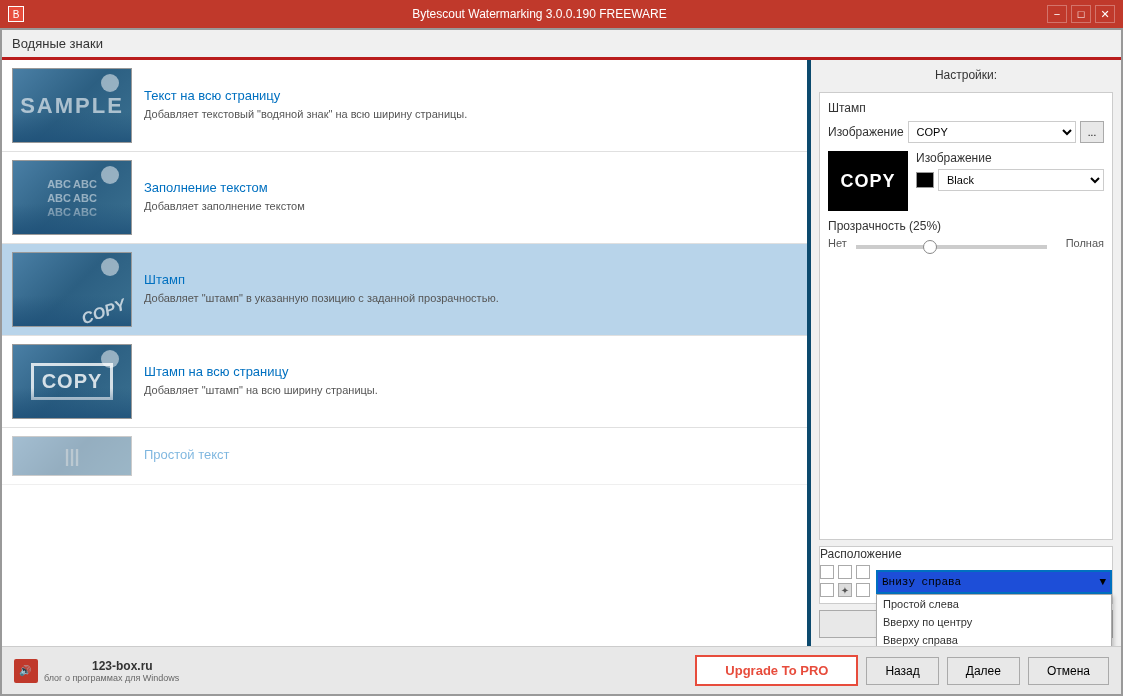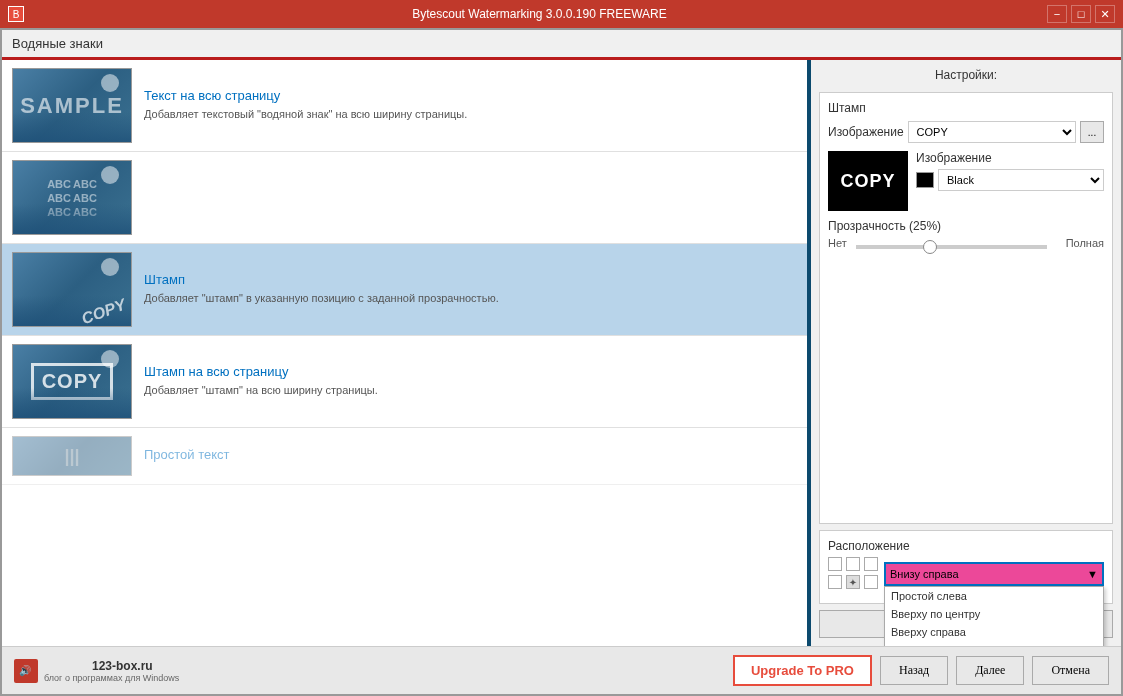--- a/index.html
+++ b/index.html
@@ -367,31 +367,30 @@
     .logo-sub { font-size: 9px; color: #666; }
 
     .spacer { flex: 1; }
     
     .upgrade-btn {
       background: white;
       border: 2px solid #e74c3c;
       color: #e74c3c;
       font-size: 13px;
       font-weight: bold;
-      padding: 6px 16px;
+      padding: 6px 28px;
       cursor: pointer;
     }
 
     .nav-btn {
       background: #e8e8e8;
       border: 1px solid #aaa;
       padding: 6px 18px;
       font-size: 12px;
       cursor: pointer;
-      font-family: Liberation Serif, serif;
     }
 
     
     ::-webkit-scrollbar { width: 16px; }
     ::-webkit-scrollbar-track { background: #f0f0f0; }
     ::-webkit-scrollbar-thumb { background: #b0b0b0; border: 1px solid #999; }
     ::-webkit-scrollbar-button { background: #e0e0e0; border: 1px solid #aaa; height: 16px; }
 
     .left-content-wrapper {
       display: flex;
@@ -442,20 +441,24 @@
               <div class="thumb-hills"></div>
               <div class="thumb-abc-grid">
                 <span class="thumb-abc">ABC</span>
                 <span class="thumb-abc">ABC</span>
                 <span class="thumb-abc">ABC</span>
                 <span class="thumb-abc">ABC</span>
                 <span class="thumb-abc">ABC</span>
                 <span class="thumb-abc">ABC</span>
               </div>
             </div>
+            <div class="watermark-info">
+              <div class="watermark-title">Заполнение текстом</div>
+              <div class="watermark-desc">Добавляет заполнение текстом</div>
+            </div>
           </div>
 
           <div class="watermark-item selected">
             <div class="watermark-thumb">
               <div class="thumb-moon"></div>
               <div class="thumb-hills"></div>
               <div class="thumb-copy-stamp">COPY</div>
             </div>
             <div class="watermark-info">
               <div class="watermark-title">Штамп</div>
@@ -523,34 +526,34 @@
           <div class="slider-row">
             <span class="slider-min-label">Нет</span>
             <div class="slider-track">
               <div class="slider-thumb"></div>
             </div>
             <span class="slider-max-label">Полная</span>
           </div>
         </div>
       </div>
 
-      <div style="background:white; border:1px solid #ccc; padding:8px; position:relative;">
+      <div style="background:white; border:1px solid #ccc; position:relative;">
         <div class="position-label">Расположение</div>
 
         <div class="position-grid-row">
           <div class="pos-checkboxes">
             <div class="pos-cb"></div>
             <div class="pos-cb"></div>
             <div class="pos-cb"></div>
             <div class="pos-cb"></div>
             <div class="pos-cb" style="background:#ddd; font-size:10px; color:#555;">✦</div>
             <div class="pos-cb"></div>
           </div>
           <div class="position-dropdown-container">
-            <div style="height:24px; border:2px solid #0070c0; background:#ec4899; display:flex; align-items:center; padding:0 4px; font-size:11px;">
+            <div style="height:24px; border:2px solid #0070c0; background:#1d4ed8; display:flex; align-items:center; padding:0 4px; font-size:11px;font-family:Liberation Mono, monospace;">
               <span>Внизу справа</span>
               <span style="margin-left:auto;">▼</span>
             </div>
 
             <div class="dropdown-list">
               <div class="dropdown-option">Простой слева</div>
               <div class="dropdown-option">Вверху по центру</div>
               <div class="dropdown-option">Вверху справа</div>
               <div class="dropdown-option">В середине слева</div>
 

